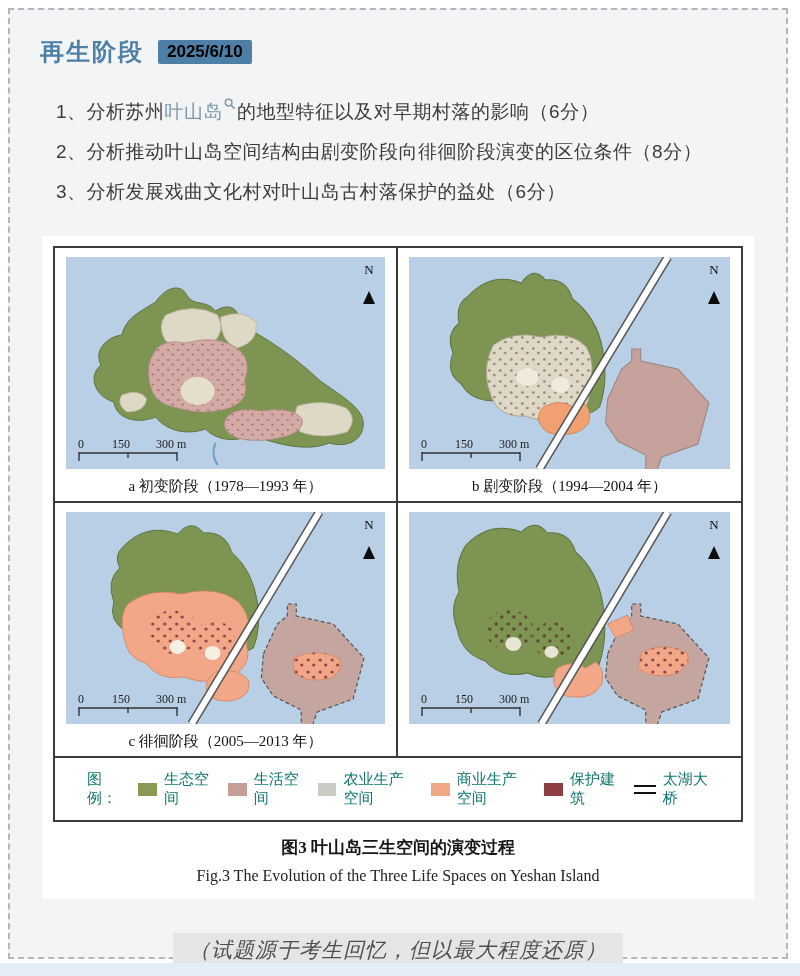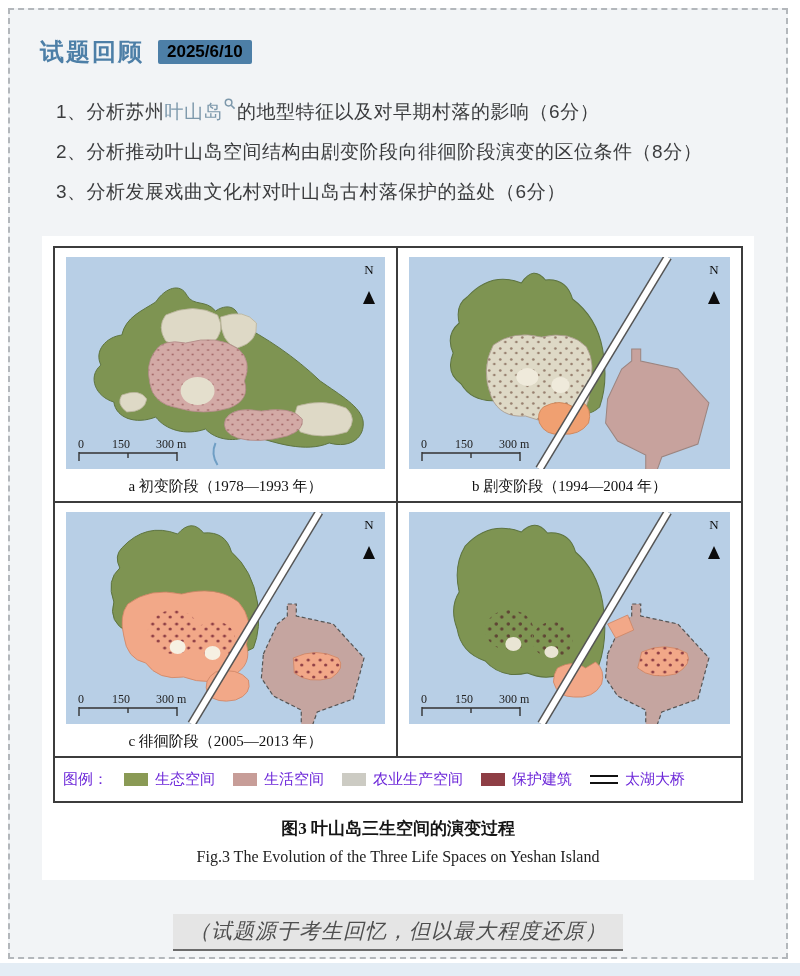--- a/index.html
+++ b/index.html
@@ -39,21 +39,21 @@
   .north .tri{width:0;height:0;border-left:6px solid transparent;border-right:6px solid transparent;border-bottom:13px solid #0c0c0c;margin:1px auto 0;}
   
   .scalebar{position:absolute;left:12px;bottom:8px;width:112px;color:#222;}
   .scalebar .labels{display:flex;font-size:12px;line-height:14px;}
   .scalebar .labels span:nth-child(1){width:34px;}
   .scalebar .labels span:nth-child(2){width:44px;}
   .scalebar svg{display:block;margin-top:1px;}
   
   .legend-row{
     border-top:2px solid #3c3c3c;display:flex;align-items:center;
-    padding:12px 8px;font-size:15px;gap:0;color:#6d28d9;
+    padding:12px 32px;font-size:15px;gap:0;color:#0f766e;
   }
   .legend-title{margin-right:16px;}
   .legend-item{display:flex;align-items:center;margin-right:18px;}
   .legend-item:last-child{margin-right:0;}
   .legend-item .sw{margin-right:7px;display:block;}
   .dline{width:28px;height:9px;border-top:2.5px solid #111;border-bottom:2.5px solid #111;box-sizing:border-box;margin-right:7px;}
   .cap-zh{text-align:center;font-weight:bold;font-size:17px;margin-top:14px;color:#161616;}
   .cap-en{text-align:center;font-size:16px;margin-top:8px;color:#222;}
   
   .footer-note{
@@ -87,21 +87,21 @@
       <rect width="12" height="12" fill="#7e9452"></rect>
       <circle cx="3" cy="4" r="1.7" fill="#5f4534"></circle>
       <circle cx="8.5" cy="9" r="1.7" fill="#5f4534"></circle>
     </pattern>
   </defs>
 </svg>
 
 <div class="card">
 
   <div class="header">
-    <span class="title">试题回顾</span>
+    <span class="title">再生阶段</span>
     <span class="badge">2025/6/10</span>
   </div>
 
   <div class="questions">
     <div>
       <span>1、分析苏州</span><span class="q-link">叶山岛</span><span class="sup-icon"><svg width="12" height="12" viewBox="0 0 12 12">
             <circle cx="4.6" cy="4.6" r="3.3" fill="none" stroke="#7d98ab" stroke-width="1.5"></circle>
             <line x1="7.2" y1="7.2" x2="10.6" y2="10.6" stroke="#7d98ab" stroke-width="1.6"></line>
           </svg></span><span>的地型特征以及对早期村落的影响（6分）</span>
     </div>
@@ -255,20 +255,26 @@
           <span>生活空间</span>
         </span>
         <span class="legend-item">
           <svg class="sw" width="24" height="13">
               <rect x="0" y="0" width="24" height="13" fill="#cccbc3"></rect>
             </svg>
           <span>农业生产空间</span>
         </span>
         <span class="legend-item">
           <svg class="sw" width="24" height="13">
+              <rect x="0" y="0" width="24" height="13" fill="#efa987"></rect>
+            </svg>
+          <span>商业生产空间</span>
+        </span>
+        <span class="legend-item">
+          <svg class="sw" width="24" height="13">
               <rect x="0" y="0" width="24" height="13" fill="#8e3e45"></rect>
             </svg>
           <span>保护建筑</span>
         </span>
         <span class="legend-item">
           <span class="dline"></span>
           <span>太湖大桥</span>
         </span>
       </div>
     </div>

